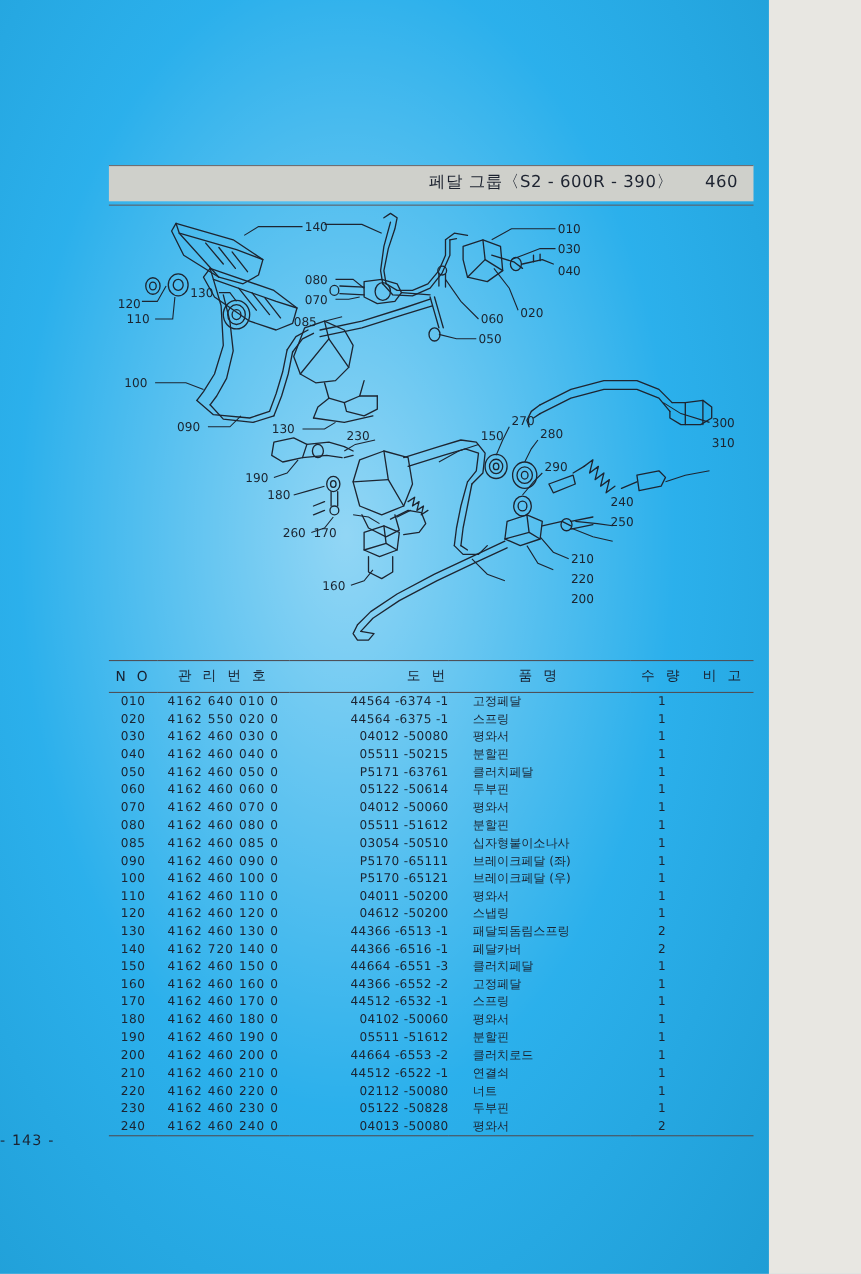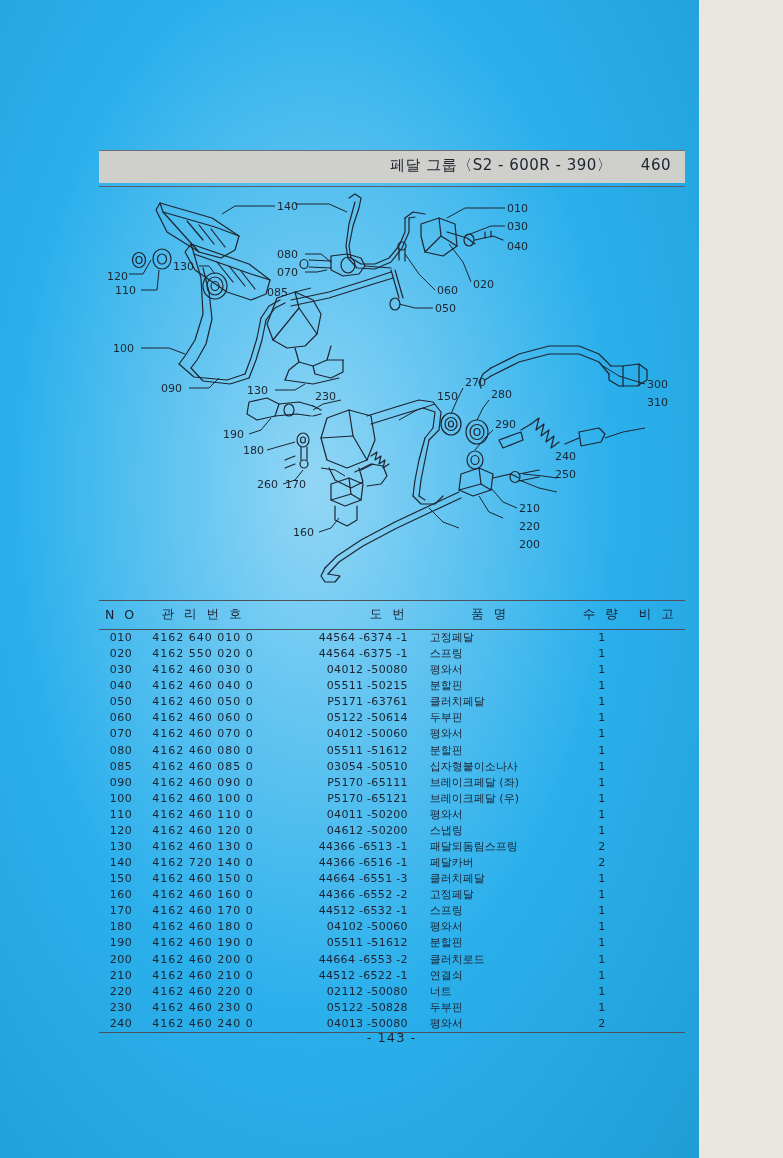--- a/index.html
+++ b/index.html
@@ -113,21 +113,21 @@
   .c-qty     { width: 62px;  text-align: center; }
   .c-note    { width: 58px;  text-align: center; }
 
   .thead-no   { letter-spacing: 1px; }
 
   .page-number {
     position: absolute;
     left: 0;
     top: 1030px;
     width: 783px;
-    text-align: center;
+    text-align: left;
     font-size: 13px;
     color: #1b2331;
     letter-spacing: 1px;
   }
 
   
   .lbl { font-family: "DejaVu Sans", sans-serif; font-size: 11px; fill: #1b2430; }
 </style>
 </head>
 <body>

